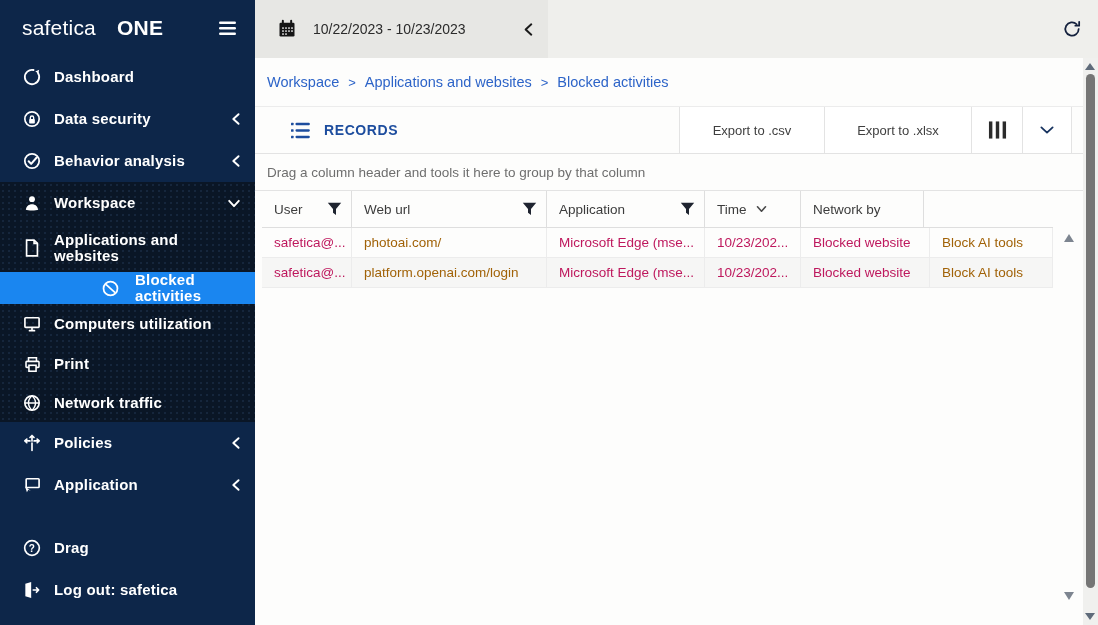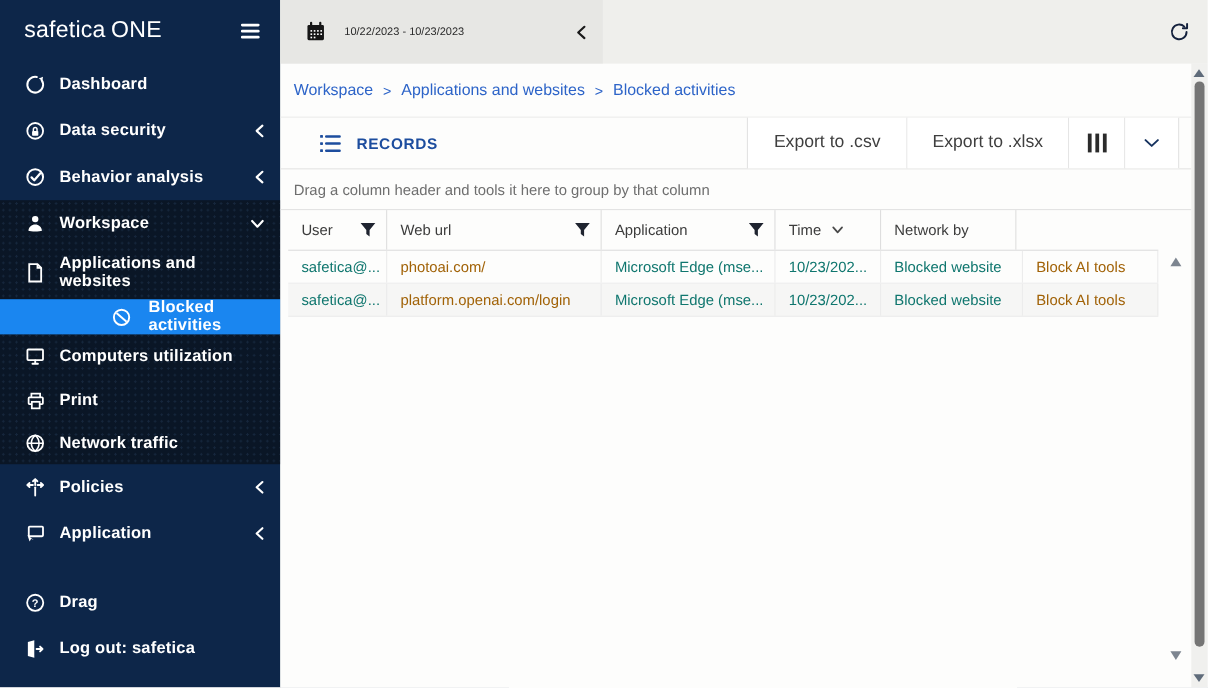--- a/index.html
+++ b/index.html
@@ -10,21 +10,21 @@
     background:#ffffff;
   }
   
   .sidebar {
     position:absolute; left:0; top:0; width:255px; height:625px;
     background:#0d2649; color:#fff; display:flex; flex-direction:column;
   }
   .logo-row { height:56px; display:flex; align-items:center; padding:0 18px 0 22px; flex:0 0 auto; }
   .logo-text { font-size:21px; letter-spacing:.2px; color:#fff; }
   .logo-text .brand { font-weight:500; }
-  .logo-text .product { font-weight:400; margin-left:5px; }
+  .logo-text .product { font-weight:700; margin-left:21px; }
   .hamburger { margin-left:auto; cursor:pointer; display:flex; }
   .nav { display:flex; flex-direction:column; flex:1 1 auto; }
   .nav-item {
     display:flex; align-items:center; height:42px; padding:0 14px 0 22px;
     gap:12px; font-size:15px; font-weight:600; letter-spacing:.2px; cursor:pointer;
   }
   .nav-item .ic { width:20px; height:20px; flex:0 0 auto; display:flex; align-items:center; justify-content:center; }
   .nav-item .lbl { flex:1 1 auto; line-height:1.1; }
   .nav-item .chev { width:14px; display:flex; justify-content:flex-end; }
   .ws-section {
@@ -40,50 +40,50 @@
   .nav-item.h38 { height:38px; }
   .nav-spacer { flex:1 1 auto; }
   .nav-footer { margin-bottom:14px; }
   
   .main { position:absolute; left:255px; top:0; width:843px; height:625px; background:#fdfdfc; }
   .topbar { position:relative; height:58px; background:#efefec; }
   .date-seg {
     position:absolute; left:0; top:0; width:293px; height:58px; background:#e7e7e4;
     display:flex; align-items:center; padding:0 14px 0 22px; gap:16px; cursor:pointer;
   }
-  .date-text { font-size:10px; font-weight:500; color:#2b2b2b; }
+  .date-text { font-size:14px; font-weight:500; color:#2b2b2b; }
   .date-back { margin-left:auto; display:flex; cursor:pointer; }
   .refresh-btn { position:absolute; right:16px; top:19px; cursor:pointer; display:flex; }
   .content { position:relative; width:828px; height:567px; background:#fdfdfc; }
   
   .breadcrumb { height:49px; display:flex; align-items:center; padding-left:12px; gap:9px;
     border-bottom:1px solid #ececec; font-size:14.5px; color:#2d64c8; }
   .crumb { cursor:pointer; }
   .crumb-sep { color:#2d64c8; font-size:13px; }
   
   .toolbar { height:47px; display:flex; border-bottom:1px solid #e3e3e3; }
   .t-title { width:425px; border-right:1px solid #e3e3e3; display:flex; align-items:center;
     padding-left:35px; gap:13px; color:#1d4d9e; font-size:14px; font-weight:600; letter-spacing:.6px; }
   .t-btn { border-right:1px solid #e3e3e3; display:flex; align-items:center; justify-content:center;
-    font-size:16px; color:#3f3f3f; cursor:pointer; background:#fff; }
+    font-size:13px; color:#3f3f3f; cursor:pointer; background:#fff; }
   .t-btn.csv { width:145px; } .t-btn.xlsx { width:147px; }
   .t-iconbtn { width:51px; } .t-chevbtn { width:49px; }
   
   .hint-bar { height:37px; display:flex; align-items:center; padding-left:12px;
     border-bottom:1px solid #e3e3e3; font-size:13.5px; color:#6e6e6e; }
   
   .grid { margin-left:7px; width:791px; }
   .g-header { display:flex; height:37px; border-bottom:1px solid #dedede; }
   .g-hcell { display:flex; align-items:center; padding:0 9px 0 12px;
     border-right:1px solid #dedede; font-size:13.5px; color:#3c3c3c; cursor:pointer; }
   .g-hcell .hlbl { flex:1 1 auto; }
   .g-row { display:flex; height:30px; border-bottom:1px solid #ececec; }
   .g-row.alt { background:#f6f6f5; }
   .g-cell { display:flex; align-items:center; padding:0 9px 0 12px;
-    border-right:1px solid #ececec; font-size:13.5px; color:#0f766e;
+    border-right:1px solid #ececec; font-size:13.5px; color:#be185d;
     white-space:nowrap; overflow:hidden; }
   .g-cell.link, .g-cell.link * { color:#a16207; cursor:pointer; }
   .c0 { width:90px; } .c1 { width:195px; } .c2 { width:158px; }
   .c3 { width:96px; } .c4 { width:129px; } .c5 { width:123px; }
   
   .inner-scroll { position:absolute; left:805px; top:172px; width:18px; height:374px; }
   .tri-up, .tri-down { position:absolute; left:4px; width:0; height:0; cursor:pointer; }
   .tri-up { top:4px; border-left:5.5px solid transparent; border-right:5.5px solid transparent; border-bottom:8px solid #7d8590; }
   .tri-down { bottom:4px; border-left:5.5px solid transparent; border-right:5.5px solid transparent; border-top:8px solid #7d8590; }
   

